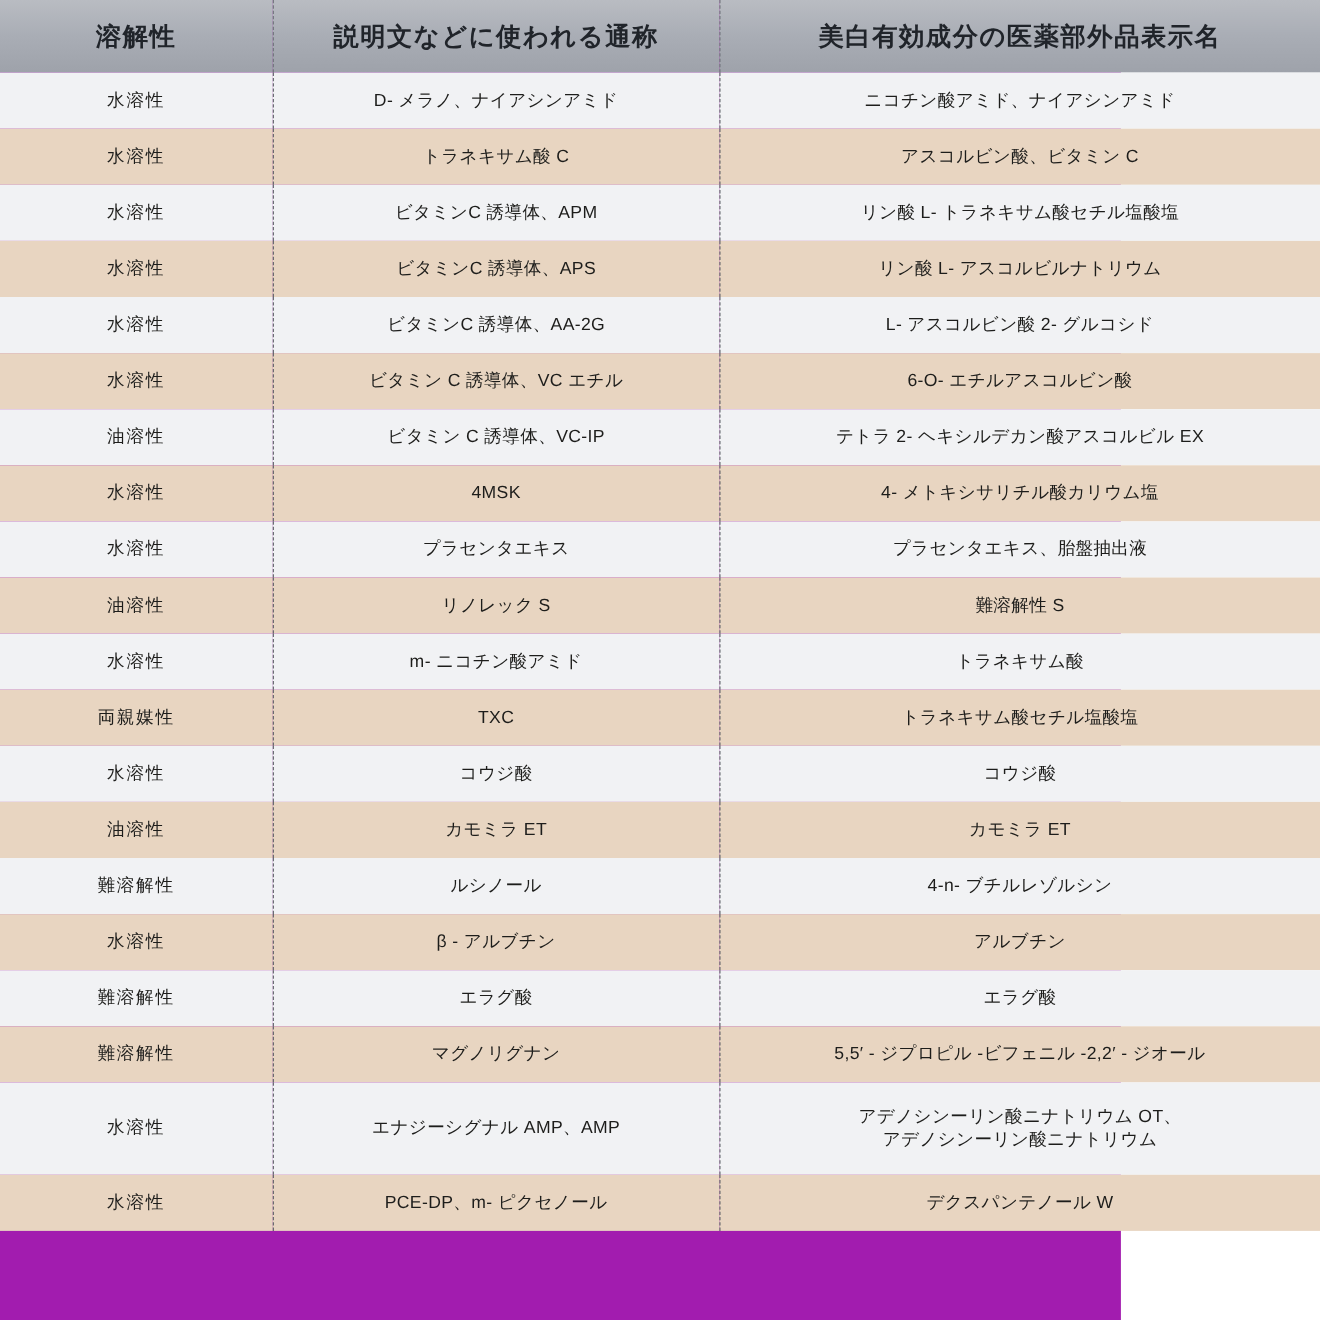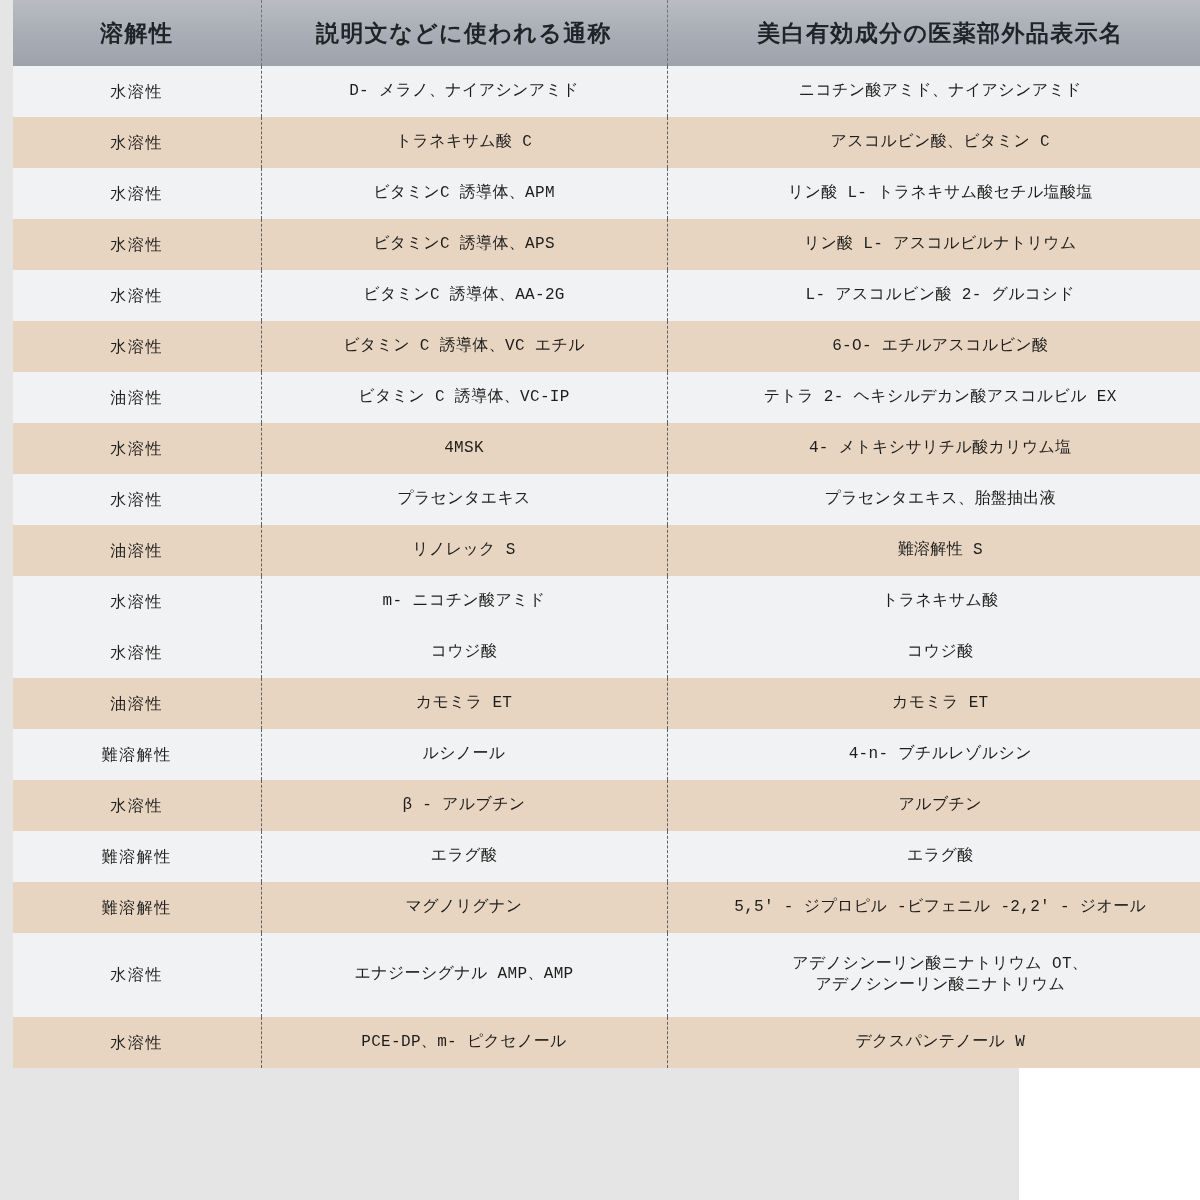--- a/index.html
+++ b/index.html
@@ -11,23 +11,22 @@
     width: 1200px;
     height: 1200px;
     font-family: "Liberation Sans", "DejaVu Sans", sans-serif;
     color: #1d1d1b;
     overflow: hidden;
   }
   #page {
     position: relative;
     width: 1019px;
     height: 1200px;
-    background: #e5e5e5;
+    background: #a21caf;
     box-sizing: border-box;
-    padding-left: 13px;
   }
   table.ingredient-table {
     width: 1200px;
     border-collapse: collapse;
     table-layout: fixed;
   }
   table.ingredient-table col.col-solubility { width: 248px; }
   table.ingredient-table col.col-common { width: 406px; }
   table.ingredient-table col.col-official { width: 546px; }
 
@@ -62,21 +61,20 @@
     box-sizing: border-box;
     letter-spacing: 0.02em;
     line-height: 1.34;
     white-space: nowrap;
   }
   tbody td.cell-solubility {
     letter-spacing: 0.1em;
   }
   tbody td.sep-left {
     border-left: 1px dashed #5d6066;
-    font-family: Liberation Mono, monospace;
   }
   tbody tr.row-tall td {
     height: 84px;
     white-space: normal;
   }
   tbody td .line {
     display: block;
   }
 </style>
 </head>
@@ -145,20 +143,25 @@
       <tr class="row-dark">
         <td class="cell-solubility">油溶性</td>
         <td class="sep-left">リノレック S</td>
         <td class="sep-left">難溶解性 S</td>
       </tr>
       <tr class="row-light">
         <td class="cell-solubility">水溶性</td>
         <td class="sep-left">m- ニコチン酸アミド</td>
         <td class="sep-left">トラネキサム酸</td>
       </tr>
+      <tr class="row-dark">
+        <td class="cell-solubility">両親媒性</td>
+        <td class="sep-left">TXC</td>
+        <td class="sep-left">トラネキサム酸セチル塩酸塩</td>
+      </tr>
       <tr class="row-light">
         <td class="cell-solubility">水溶性</td>
         <td class="sep-left">コウジ酸</td>
         <td class="sep-left">コウジ酸</td>
       </tr>
       <tr class="row-dark">
         <td class="cell-solubility">油溶性</td>
         <td class="sep-left">カモミラ ET</td>
         <td class="sep-left">カモミラ ET</td>
       </tr>

